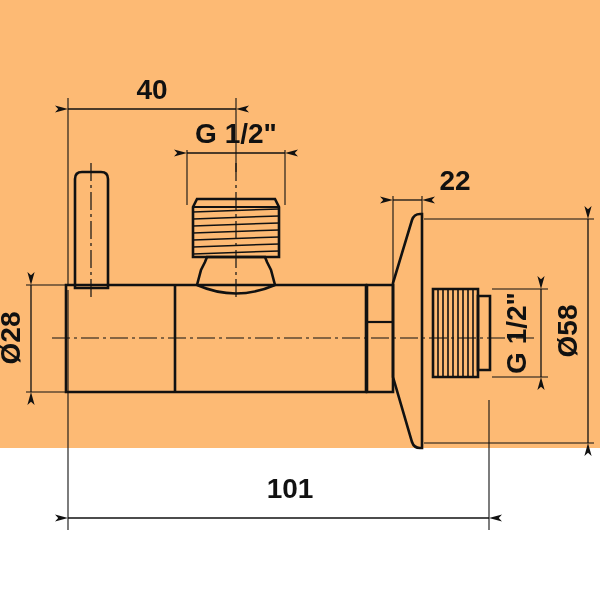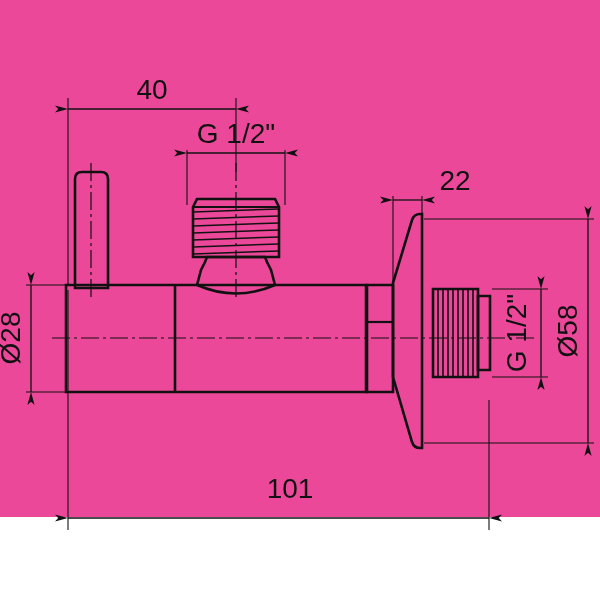--- a/index.html
+++ b/index.html
@@ -1,18 +1,18 @@
 <!DOCTYPE html>
 <html><head>
 <meta charset="utf-8">
 <style>
   html,body{margin:0;padding:0;background:#ffffff;}
   body{width:600px;height:600px;overflow:hidden;
        font-family:"Liberation Sans","DejaVu Sans",sans-serif;}
-  #drawing-root{position:relative;width:600px;height:517px;background:#ec4899;}
+  #drawing-root{position:relative;width:600px;height:448px;background:#fdba74;font-weight:bold;}
   svg{display:block;}
   .dimtext{font-family:"Liberation Sans","DejaVu Sans",sans-serif;
            font-size:28px;fill:#111111;}
 </style>
 </head>
 <body>
 
 <div id="drawing-root">
 <svg width="600" height="600" viewBox="0 0 600 600">
 

